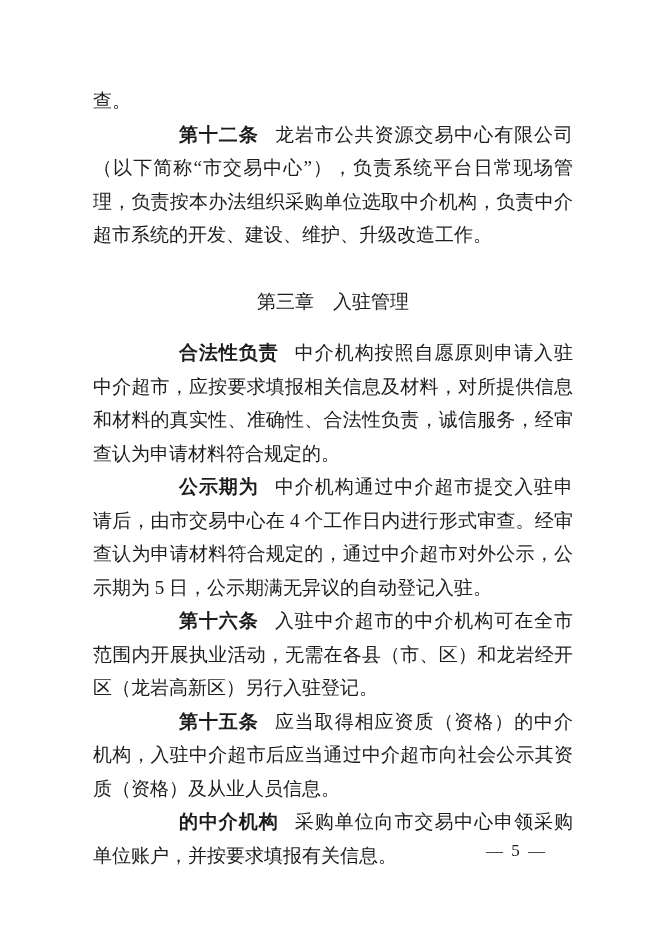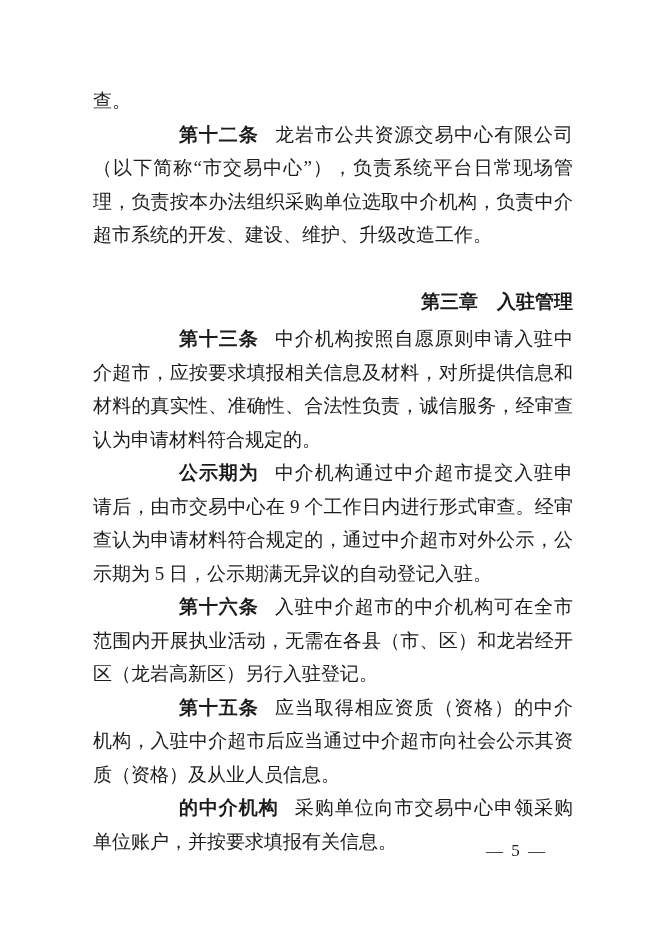--- a/index.html
+++ b/index.html
@@ -34,27 +34,27 @@
   .para.no-indent {
     text-indent: 0;
   }
   .term {
     font-weight: bold;
     font-family: "Liberation Sans", "DejaVu Sans", sans-serif;
     margin-right: 0.85em;
     margin-left: 48px;
   }
   .chapter {
-    margin: 33px 0 4px 0;
+    margin: 33px 0 18px 0;
     padding: 0;
     font-size: 19px;
     line-height: 33.5px;
-    font-weight: bold;
+    font-weight: normal;
     font-family: "Liberation Sans", "DejaVu Sans", sans-serif;
-    text-align: right;
+    text-align: center;
     text-indent: 0;
   }
   .page-number {
     position: absolute;
     top: 841px;
     left: 486px;
     font-size: 17px;
     line-height: 20px;
     letter-spacing: 2px;
     color: #1c1c1c;
@@ -66,23 +66,23 @@
 
 <div class="page">
   <div class="content">
 
     <p class="para no-indent"><span>查。</span></p>
 
     <p class="para"><span class="term">第十二条</span><span>龙岩市公共资源交易中心有限公司（以下简称“市交易中心”），负责系统平台日常现场管理，负责按本办法组织采购单位选取中介机构，负责中介超市系统的开发、建设、维护、升级改造工作。</span></p>
 
     <h2 class="chapter">第三章　入驻管理</h2>
 
-    <p class="para"><span class="term">第十三条</span><span>中介机构按照自愿原则申请入驻中介超市，应按要求填报相关信息及材料，对所提供信息和材料的真实性、准确性、合法性负责，诚信服务，经审查认为申请材料符合规定的。</span></p>
+    <p class="para"><span class="term">合法性负责</span><span>中介机构按照自愿原则申请入驻中介超市，应按要求填报相关信息及材料，对所提供信息和材料的真实性、准确性、合法性负责，诚信服务，经审查认为申请材料符合规定的。</span></p>
 
-    <p class="para"><span class="term">公示期为</span><span>中介机构通过中介超市提交入驻申请后，由市交易中心在 9 个工作日内进行形式审查。经审查认为申请材料符合规定的，通过中介超市对外公示，公示期为 5 日，公示期满无异议的自动登记入驻。</span></p>
+    <p class="para"><span class="term">公示期为</span><span>中介机构通过中介超市提交入驻申请后，由市交易中心在 4 个工作日内进行形式审查。经审查认为申请材料符合规定的，通过中介超市对外公示，公示期为 5 日，公示期满无异议的自动登记入驻。</span></p>
 
     <p class="para"><span class="term">第十六条</span><span>入驻中介超市的中介机构可在全市范围内开展执业活动，无需在各县（市、区）和龙岩经开区（龙岩高新区）另行入驻登记。</span></p>
 
     <p class="para"><span class="term">第十五条</span><span>应当取得相应资质（资格）的中介机构，入驻中介超市后应当通过中介超市向社会公示其资质（资格）及从业人员信息。</span></p>
 
     <p class="para"><span class="term">的中介机构</span><span>采购单位向市交易中心申领采购单位账户，并按要求填报有关信息。</span></p>
 
   </div>
 
   <div class="page-number">— 5 —</div>

